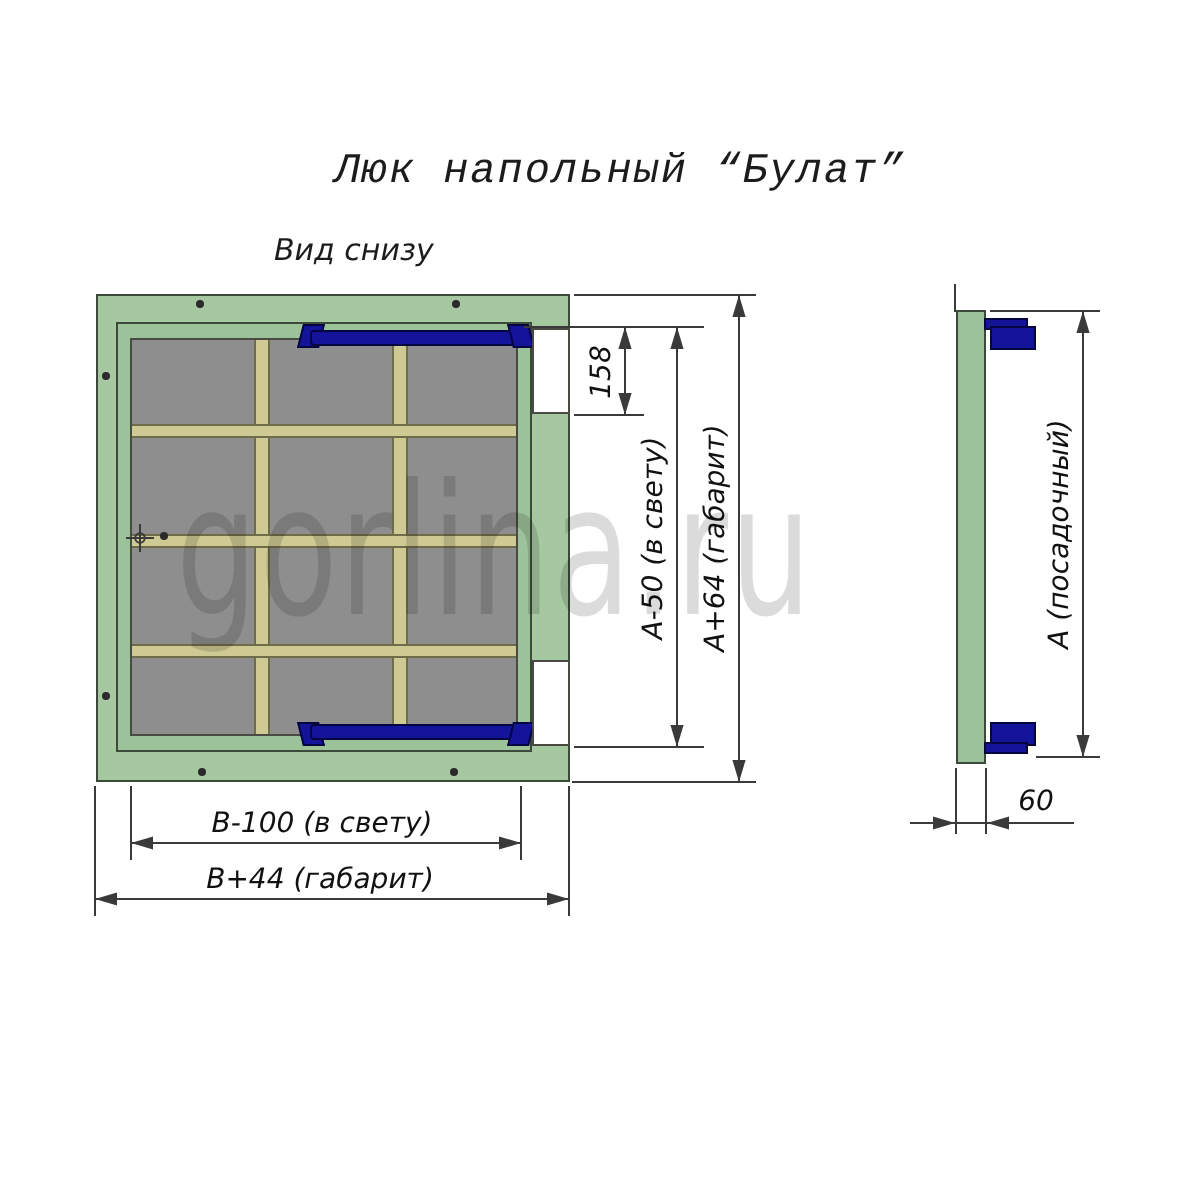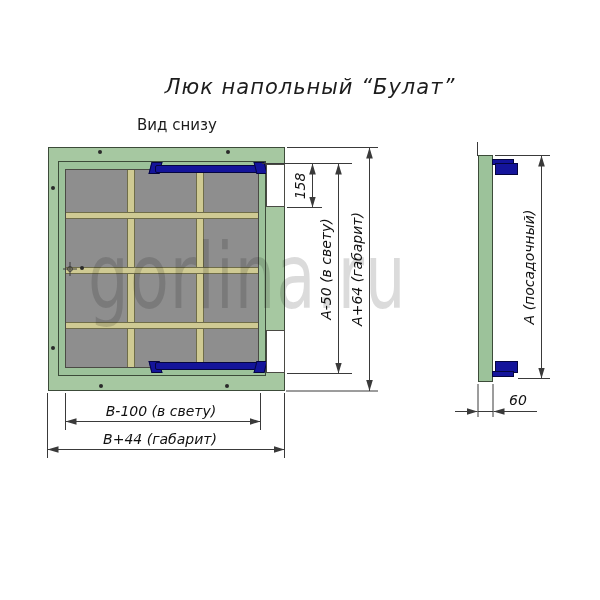--- a/index.html
+++ b/index.html
@@ -5,24 +5,24 @@
   html,body{margin:0;padding:0;}
   body{
     width:600px;height:600px;position:relative;background:#ffffff;
     font-family:"DejaVu Sans","Liberation Sans",sans-serif;
     overflow:hidden;
   }
   .abs{position:absolute;}
   
   .title{
     left:110px;top:75px;width:400px;text-align:center;
-    font-size:21px;font-style:italic;color:#1c1c1c;letter-spacing:1px;
+    font-size:21px;font-style:italic;color:#1c1c1c;letter-spacing:1px;font-family:Liberation Mono, monospace;
   }
   .view-label{
-    left:137px;top:116px;font-size:15px;color:#1c1c1c;
+    left:137px;top:116px;font-size:15px;font-style:italic;color:#1c1c1c;
   }
   
   .frame{
     left:48px;top:147px;width:237px;height:244px;
     background:#a6c8a1;border:1.5px solid #3c4b39;box-sizing:border-box;
   }
   .lid{
     left:58px;top:161px;width:208px;height:215px;
     background:#9cc29a;border:1.5px solid #3c4b39;box-sizing:border-box;
   }

